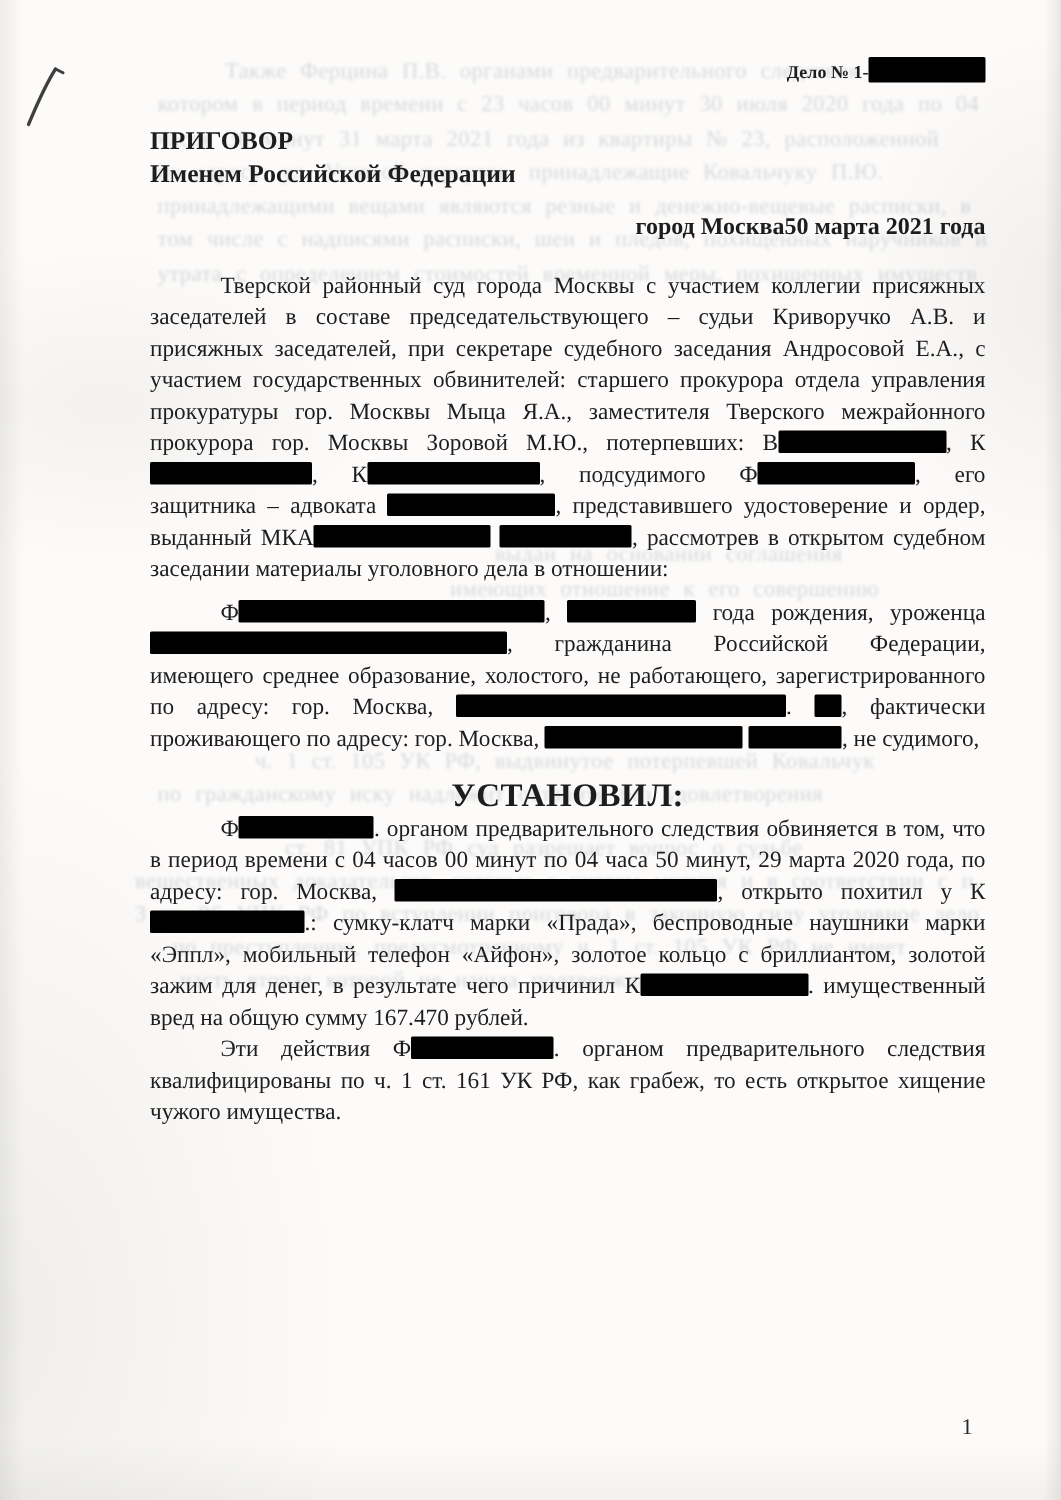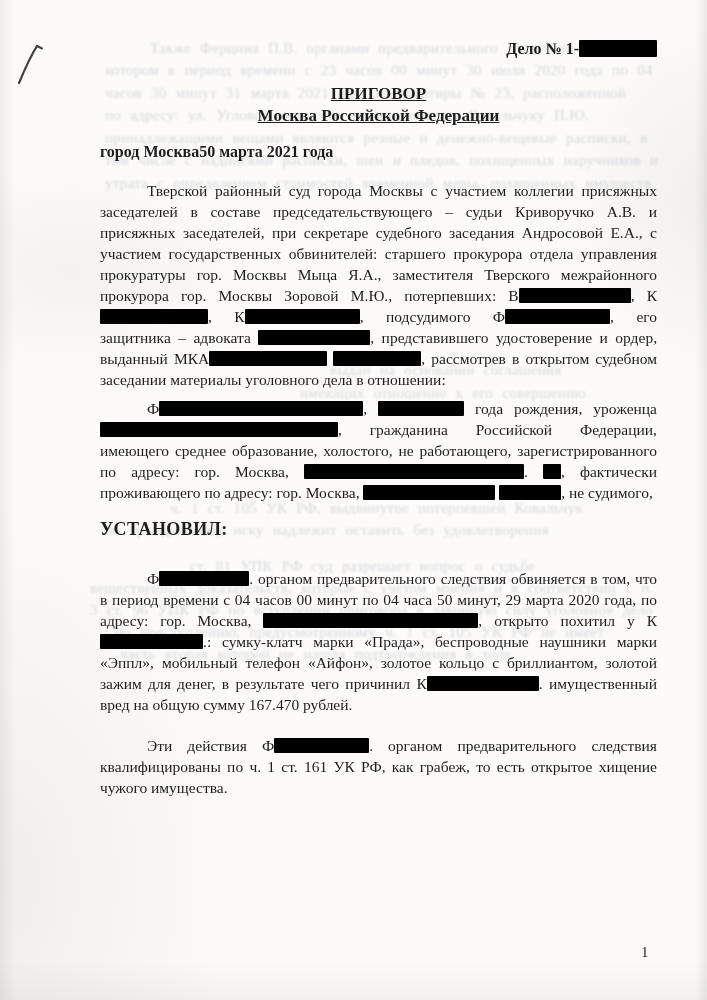--- a/index.html
+++ b/index.html
@@ -24,43 +24,43 @@
       linear-gradient(to right, rgba(130,130,128,0.12), transparent 2.2%),
       linear-gradient(to left, rgba(120,120,118,0.14), transparent 1.6%),
       linear-gradient(to top, rgba(150,150,148,0.10), transparent 4%),
       var(--paper);
   }
   .content{
     position:absolute;left:100px;top:38px;width:557px;
     font-size:15.5px;line-height:21px;
   }
   .case-line{
-    text-align:right;font-weight:bold;font-size:16px;white-space:nowrap;
+    text-align:right;font-weight:bold;font-size:12px;white-space:nowrap;
   }
   .redact{
     display:inline-block;height:15px;background:var(--redaction);
     vertical-align:-2px;border-radius:1px;
   }
   .case-line .redact{height:17px;vertical-align:-3px;}
   .title-block{
-    margin-top:24px;text-align:center;font-weight:bold;
-    font-size:17px;line-height:22px;text-decoration:underline;
+    margin-top:24px;text-align:left;font-weight:bold;
+    font-size:17px;line-height:22px;
   }
   .city-row{
-    display:flex;justify-content:flex-start;
+    display:flex;justify-content:flex-end;
     margin-top:14px;font-weight:bold;font-size:16px;
   }
   .para{
     margin:0;text-align:justify;text-indent:47px;font-family:Liberation Serif, serif;
   }
   .mt{margin-top:8px;}
-  .mt-sm{margin-top:20px;}
+  .mt-sm{margin-top:0;}
   .heading{
-    margin:16px 0 28px 0;font-weight:bold;
-    font-size:18px;letter-spacing:0.4px;
+    margin:16px 0 2px 0;text-align:center;font-weight:bold;
+    font-size:22px;letter-spacing:0.4px;
   }
   .underline-red{
     text-decoration:underline;
     text-decoration-color:var(--red);
     text-decoration-thickness:1.8px;
     text-underline-offset:4.5px;
     text-decoration-skip-ink:none;
   }
   .ghost-layer{position:absolute;inset:0;pointer-events:none;}
   .ghost{
@@ -109,21 +109,21 @@
   </svg>
 
   <div class="content">
 
     <div class="case-line">
       <span>Дело № 1-</span><span class="redact" style="width: 78px;"></span>
     </div>
 
     <div class="title-block">
       <div>ПРИГОВОР</div>
-      <div>Москва Российской Федерации</div>
+      <div>Именем Российской Федерации</div>
     </div>
 
     <div class="city-row">
       <span>город Москва</span>
       <span>50 марта 2021 года</span>
     </div>
 
     <p class="para" style="margin-top:18px">Тверской районный суд города Москвы с участием коллегии присяжных заседателей в составе председательствующего – судьи Криворучко А.В. и присяжных заседателей, при секретаре судебного заседания Андросовой Е.А., с участием государственных обвинителей: старшего прокурора отдела управления прокуратуры гор. Москвы Мыца Я.А., заместителя Тверского межрайонного прокурора гор. Москвы Зоровой М.Ю., потерпевших: В<span class="redact" style="width: 112px;"></span>, К<span class="redact" style="width: 108px;"></span>, К<span class="redact" style="width: 115px;"></span>, подсудимого Ф<span class="redact" style="width: 105px;"></span>, его защитника – адвоката <span class="redact" style="width: 112px;"></span>, представившего удостоверение и ордер, выданный МКА<span class="redact" style="width: 118px;"></span> <span class="redact" style="width: 88px;"></span>, рассмотрев в открытом судебном заседании материалы уголовного дела в отношении:</p>
 
     <p class="para mt">Ф<span class="redact" style="width: 204px;"></span>, <span class="redact" style="width: 86px;"></span> года рождения, уроженца <span class="redact" style="width: 238px;"></span>, гражданина Российской Федерации, имеющего среднее образование, холостого, не работающего, зарегистрированного по адресу: гор. Москва, <span class="redact" style="width: 220px;"></span>. <span class="redact" style="width: 18px;"></span>, фактически проживающего по адресу: гор. Москва, <span class="redact" style="width: 132px;"></span> <span class="redact" style="width: 62px;"></span>, не судимого,</p>

